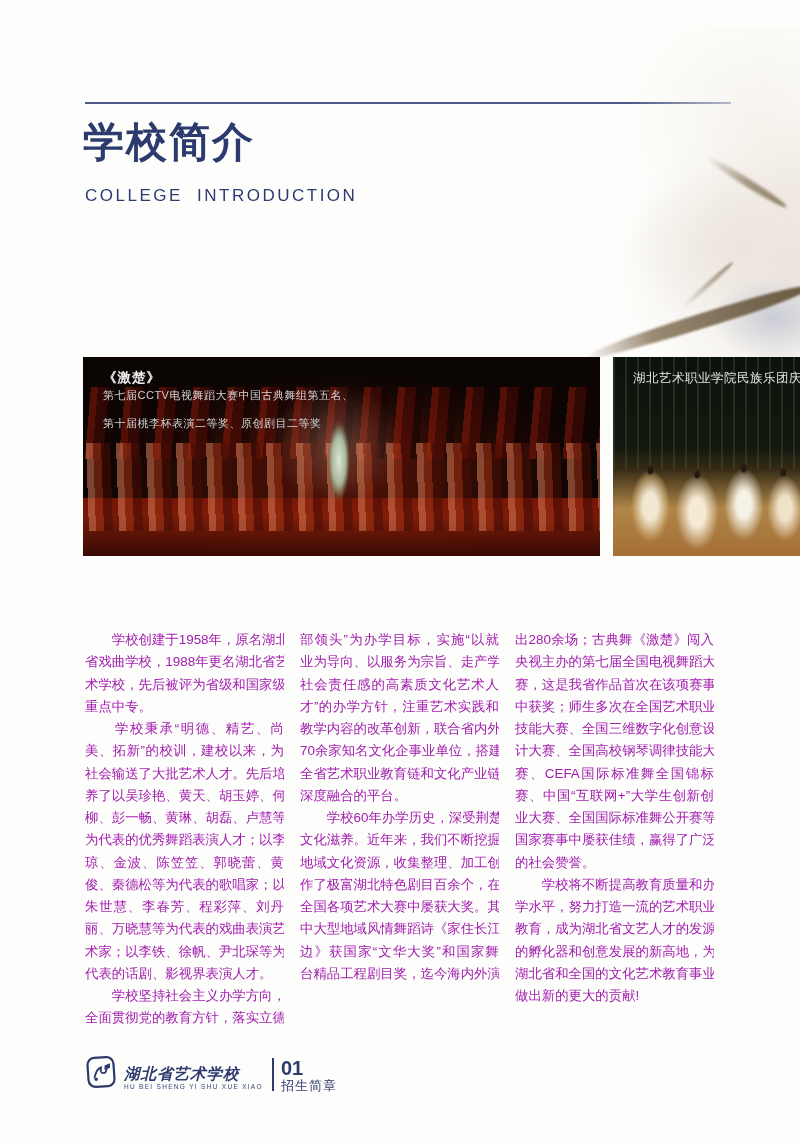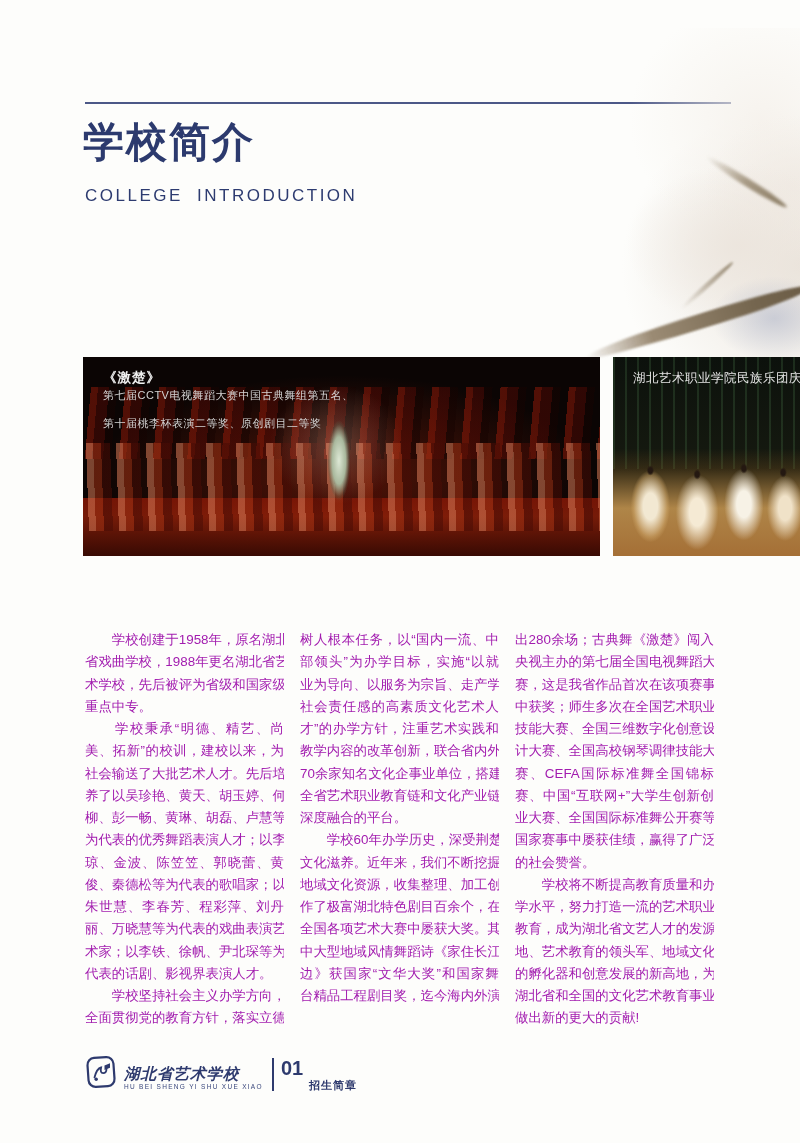--- a/index.html
+++ b/index.html
@@ -116,21 +116,21 @@
   .school-name{
     font-size:15.5px;font-weight:bold;font-style:italic;color:#2e3a6e;
     letter-spacing:1px;line-height:17px;white-space:nowrap;
     font-family:"Liberation Serif","DejaVu Serif",serif;
   }
   .school-pinyin{
     font-size:6.5px;color:#3a477c;letter-spacing:1.3px;line-height:9px;white-space:nowrap;
   }
   .footer-divider{width:2px;height:33px;background:#2e3a6e;margin:0 7px 0 9px;}
   .pageno{font-size:20px;color:#2e3a6e;font-weight:600;line-height:24px;}
-  .pageno-label{font-size:11px;font-weight:bold;color:#2e3a6e;letter-spacing:1px;line-height:11px;margin-left:28px;}
+  .pageno-label{font-size:13px;font-weight:normal;color:#2e3a6e;letter-spacing:1px;line-height:11px;}
 </style>
 </head>
 <body>
 
 <div class="abs title-rule"></div>
 <div class="abs page-title">学校简介</div>
 <div class="abs page-subtitle">COLLEGE INTRODUCTION</div>
 
 <div class="abs tree">
   <div class="abs branch-main"></div>
@@ -163,21 +163,20 @@
       <div class="bline">琼、金波、陈笠笠、郭晓蕾、黄</div>
       <div class="bline">俊、秦德松等为代表的歌唱家；以</div>
       <div class="bline">朱世慧、李春芳、程彩萍、刘丹</div>
       <div class="bline">丽、万晓慧等为代表的戏曲表演艺</div>
       <div class="bline">术家；以李铁、徐帆、尹北琛等为</div>
       <div class="bline end">代表的话剧、影视界表演人才。</div>
       <div class="bline">　　学校坚持社会主义办学方向，</div>
       <div class="bline">全面贯彻党的教育方针，落实立德</div>
     </div>
     <div class="col col2">
-      <div class="bline">树人根本任务，以“国内一流、中</div>
       <div class="bline">部领头”为办学目标，实施“以就</div>
       <div class="bline">业为导向、以服务为宗旨、走产学</div>
       <div class="bline">社会责任感的高素质文化艺术人</div>
       <div class="bline">才”的办学方针，注重艺术实践和</div>
       <div class="bline">教学内容的改革创新，联合省内外</div>
       <div class="bline">70余家知名文化企事业单位，搭建</div>
       <div class="bline">全省艺术职业教育链和文化产业链</div>
       <div class="bline end">深度融合的平台。</div>
       <div class="bline">　　学校60年办学历史，深受荆楚</div>
       <div class="bline">文化滋养。近年来，我们不断挖掘</div>
@@ -196,21 +195,20 @@
       <div class="bline">技能大赛、全国三维数字化创意设</div>
       <div class="bline">计大赛、全国高校钢琴调律技能大</div>
       <div class="bline">赛、CEFA国际标准舞全国锦标</div>
       <div class="bline">赛、中国“互联网+”大学生创新创</div>
       <div class="bline">业大赛、全国国际标准舞公开赛等</div>
       <div class="bline">国家赛事中屡获佳绩，赢得了广泛</div>
       <div class="bline end">的社会赞誉。</div>
       <div class="bline">　　学校将不断提高教育质量和办</div>
       <div class="bline">学水平，努力打造一流的艺术职业</div>
       <div class="bline">教育，成为湖北省文艺人才的发源</div>
-      <div class="bline">地、艺术教育的领头军、地域文化</div>
       <div class="bline">的孵化器和创意发展的新高地，为</div>
       <div class="bline">湖北省和全国的文化艺术教育事业</div>
       <div class="bline end">做出新的更大的贡献!</div>
     </div>
   </div>
 
 <div class="abs footer">
   <svg class="logo-box" viewBox="0 0 31 38" xmlns="http://www.w3.org/2000/svg">
     <rect x="2" y="4.5" width="26" height="29" rx="7" fill="none" stroke="#2e3a6e" stroke-width="2.2" transform="rotate(-4 15 19)"></rect>
     <path d="M8.5 24.5 q2.2 -9 6.6 -10 q-1.2 5.6 2 5.6 q3.4 0 3.4 -4.4" fill="none" stroke="#2e3a6e" stroke-width="1.8" stroke-linecap="round"></path>

